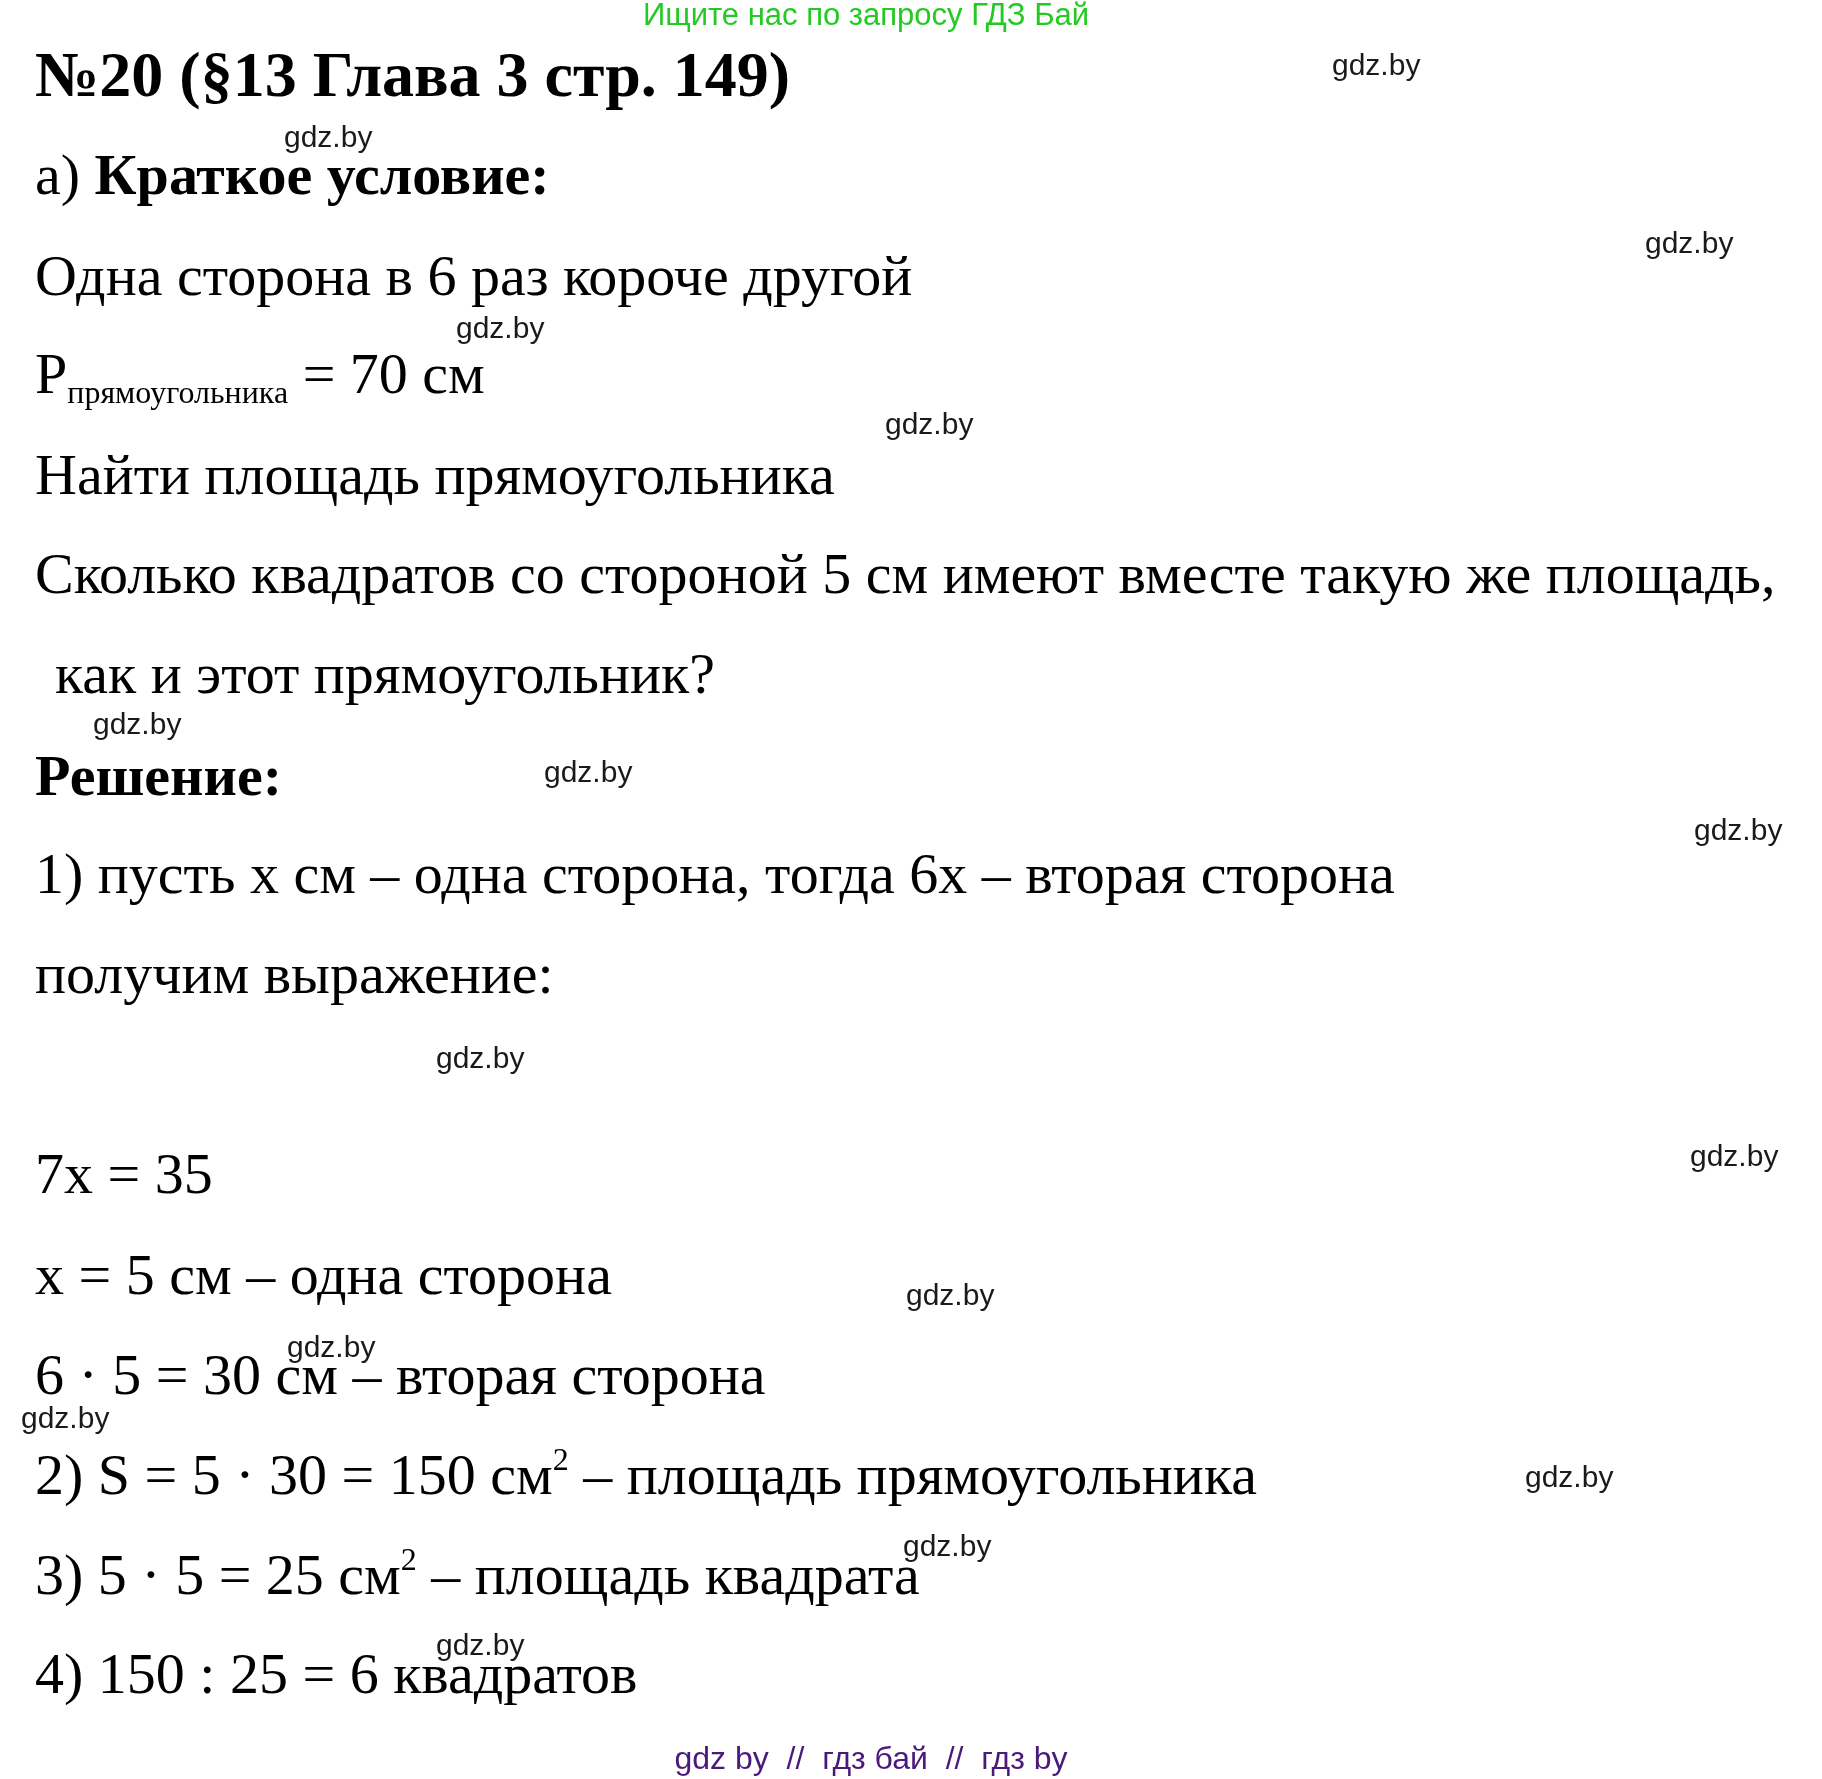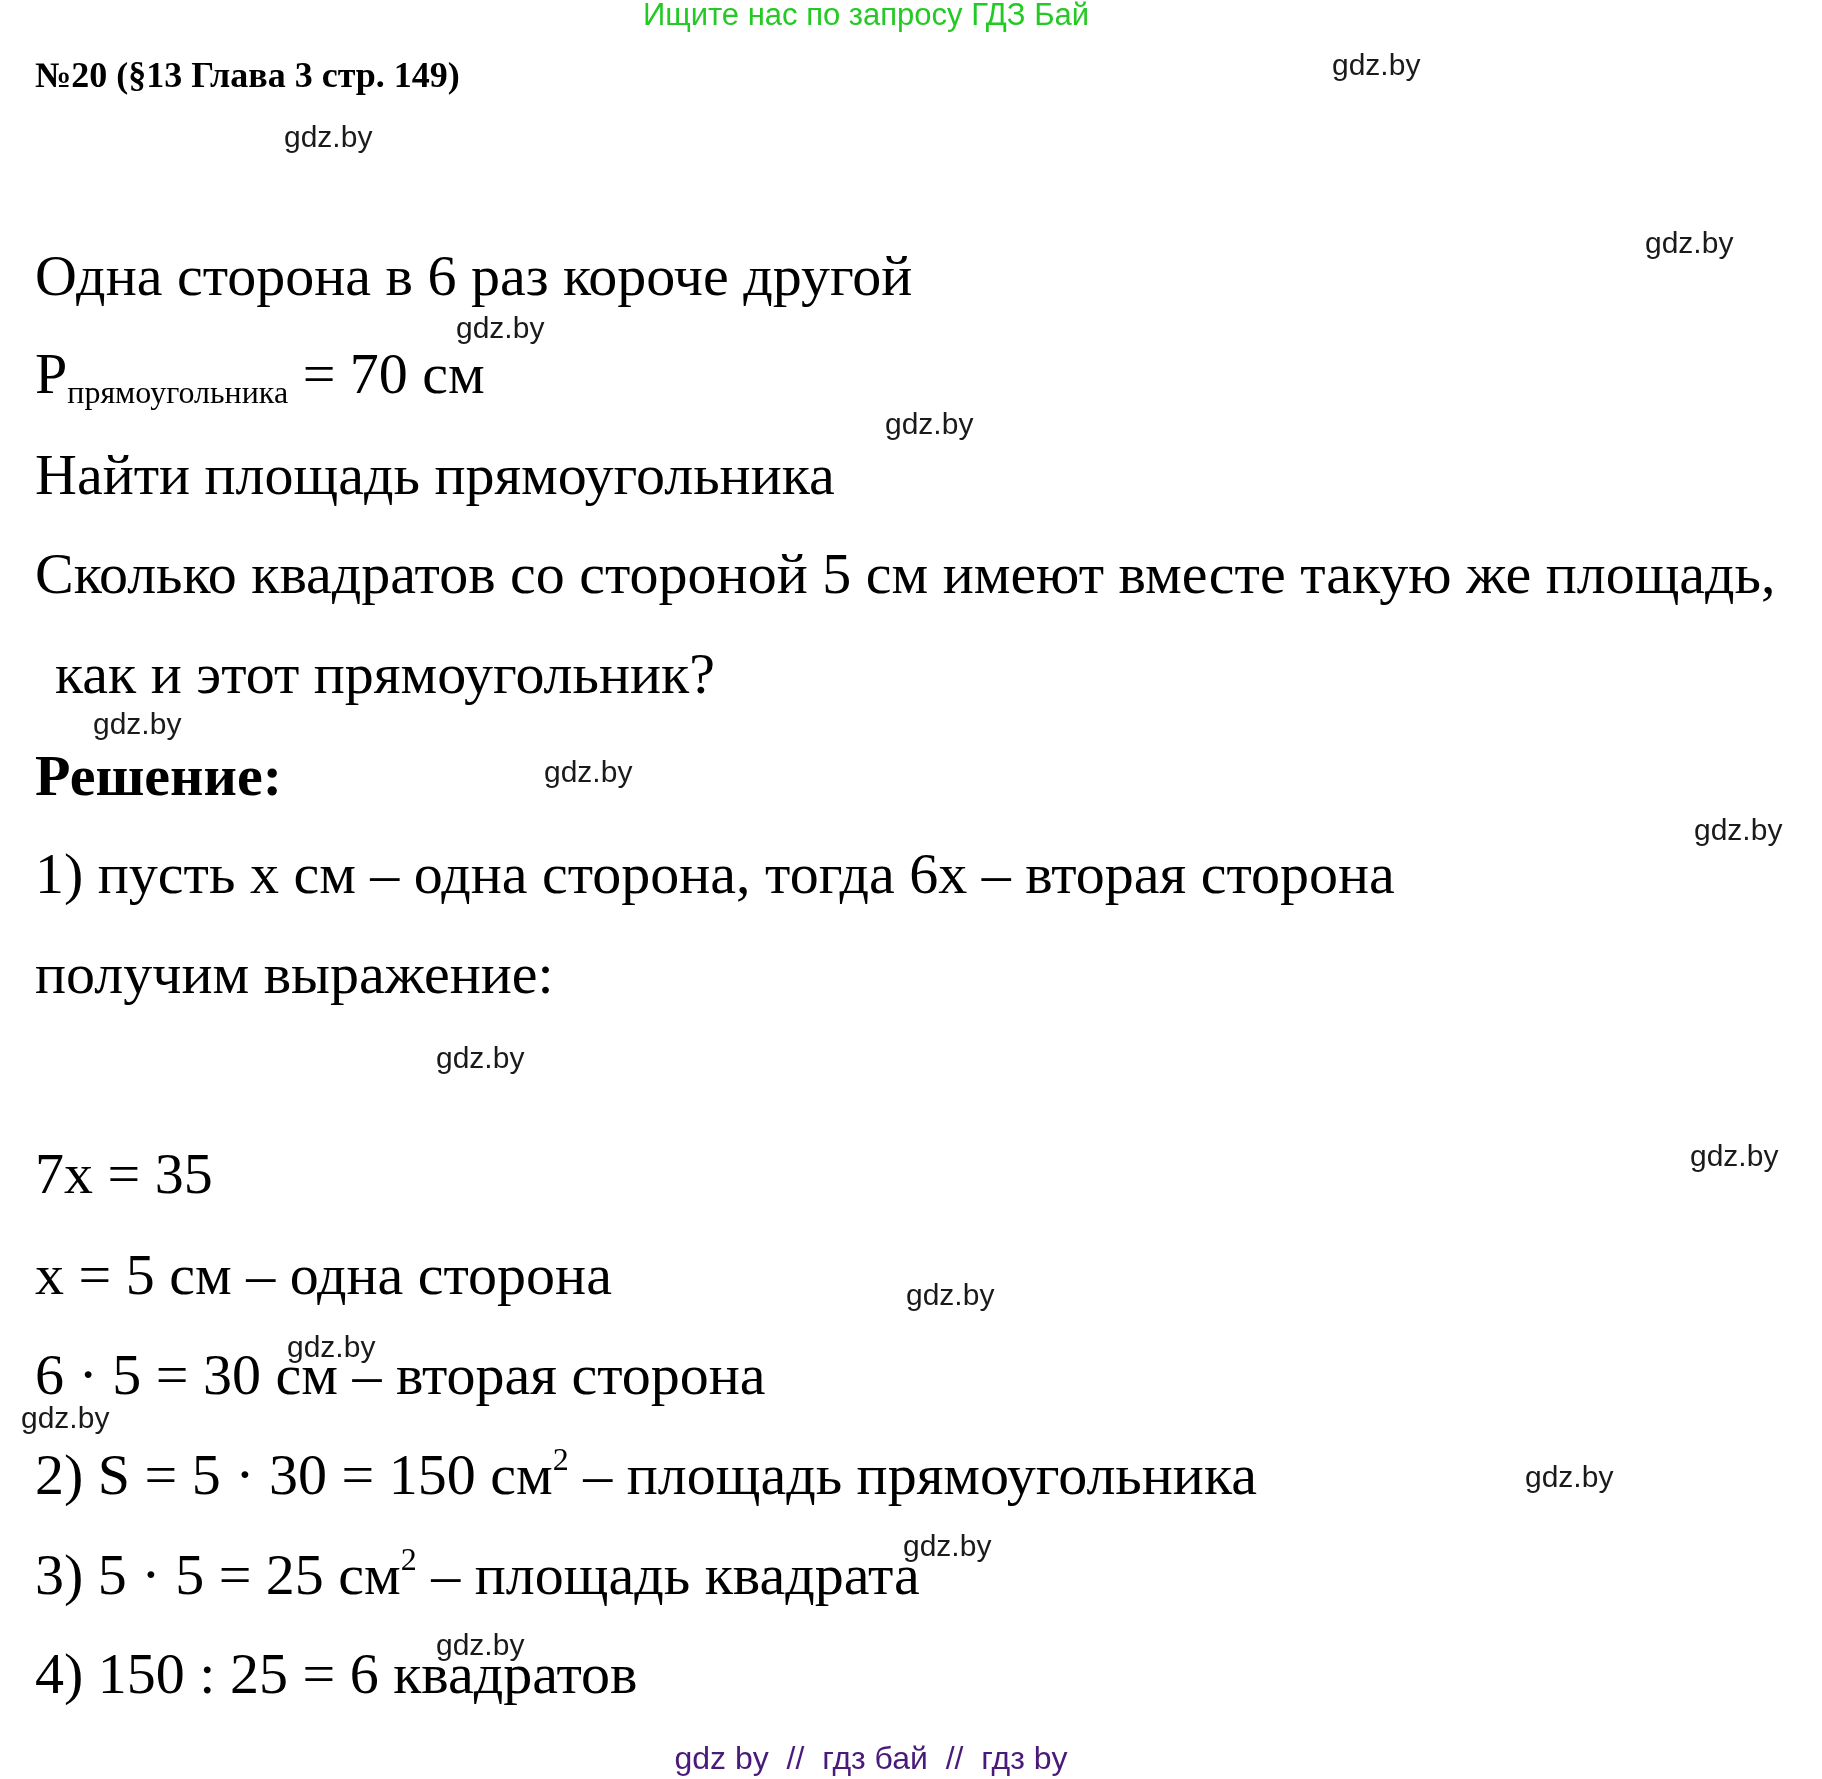--- a/index.html
+++ b/index.html
@@ -35,21 +35,21 @@
     position: absolute;
     left: 35px;
     font-family: "Liberation Serif", serif;
     font-size: 58px;
     line-height: 58px;
     color: #000000;
     white-space: nowrap;
   }
   .title {
     font-weight: bold;
-    font-size: 36px;
+    font-size: 64px;
     font-family: Liberation Serif, serif;
   }
   .bold { font-weight: bold; }
   .sub {
     font-size: 32px;
     vertical-align: -10px;
   }
   .sup {
     font-size: 32px;
     vertical-align: 24px;
@@ -79,20 +79,24 @@
 </style>
 </head>
 <body>
 
 <div class="page">
 
   <div class="ad-header">Ищите нас по запросу ГДЗ Бай</div>
 
   <div class="line title" style="top:46px;">№20 (§13 Глава 3 стр. 149)</div>
 
+  <div class="line" style="top:146px;">
+    <span>а)</span>
+    <span class="bold">Краткое условие:</span>
+  </div>
 
   <div class="line" style="top:247px;">Одна сторона в 6 раз короче другой</div>
 
   <div class="line" style="top:345px;">
     <span>Р</span><span class="sub">прямоугольника</span>
     <span>= 70 см</span>
   </div>
 
   <div class="line" style="top:446px;">Найти площадь прямоугольника</div>
 

